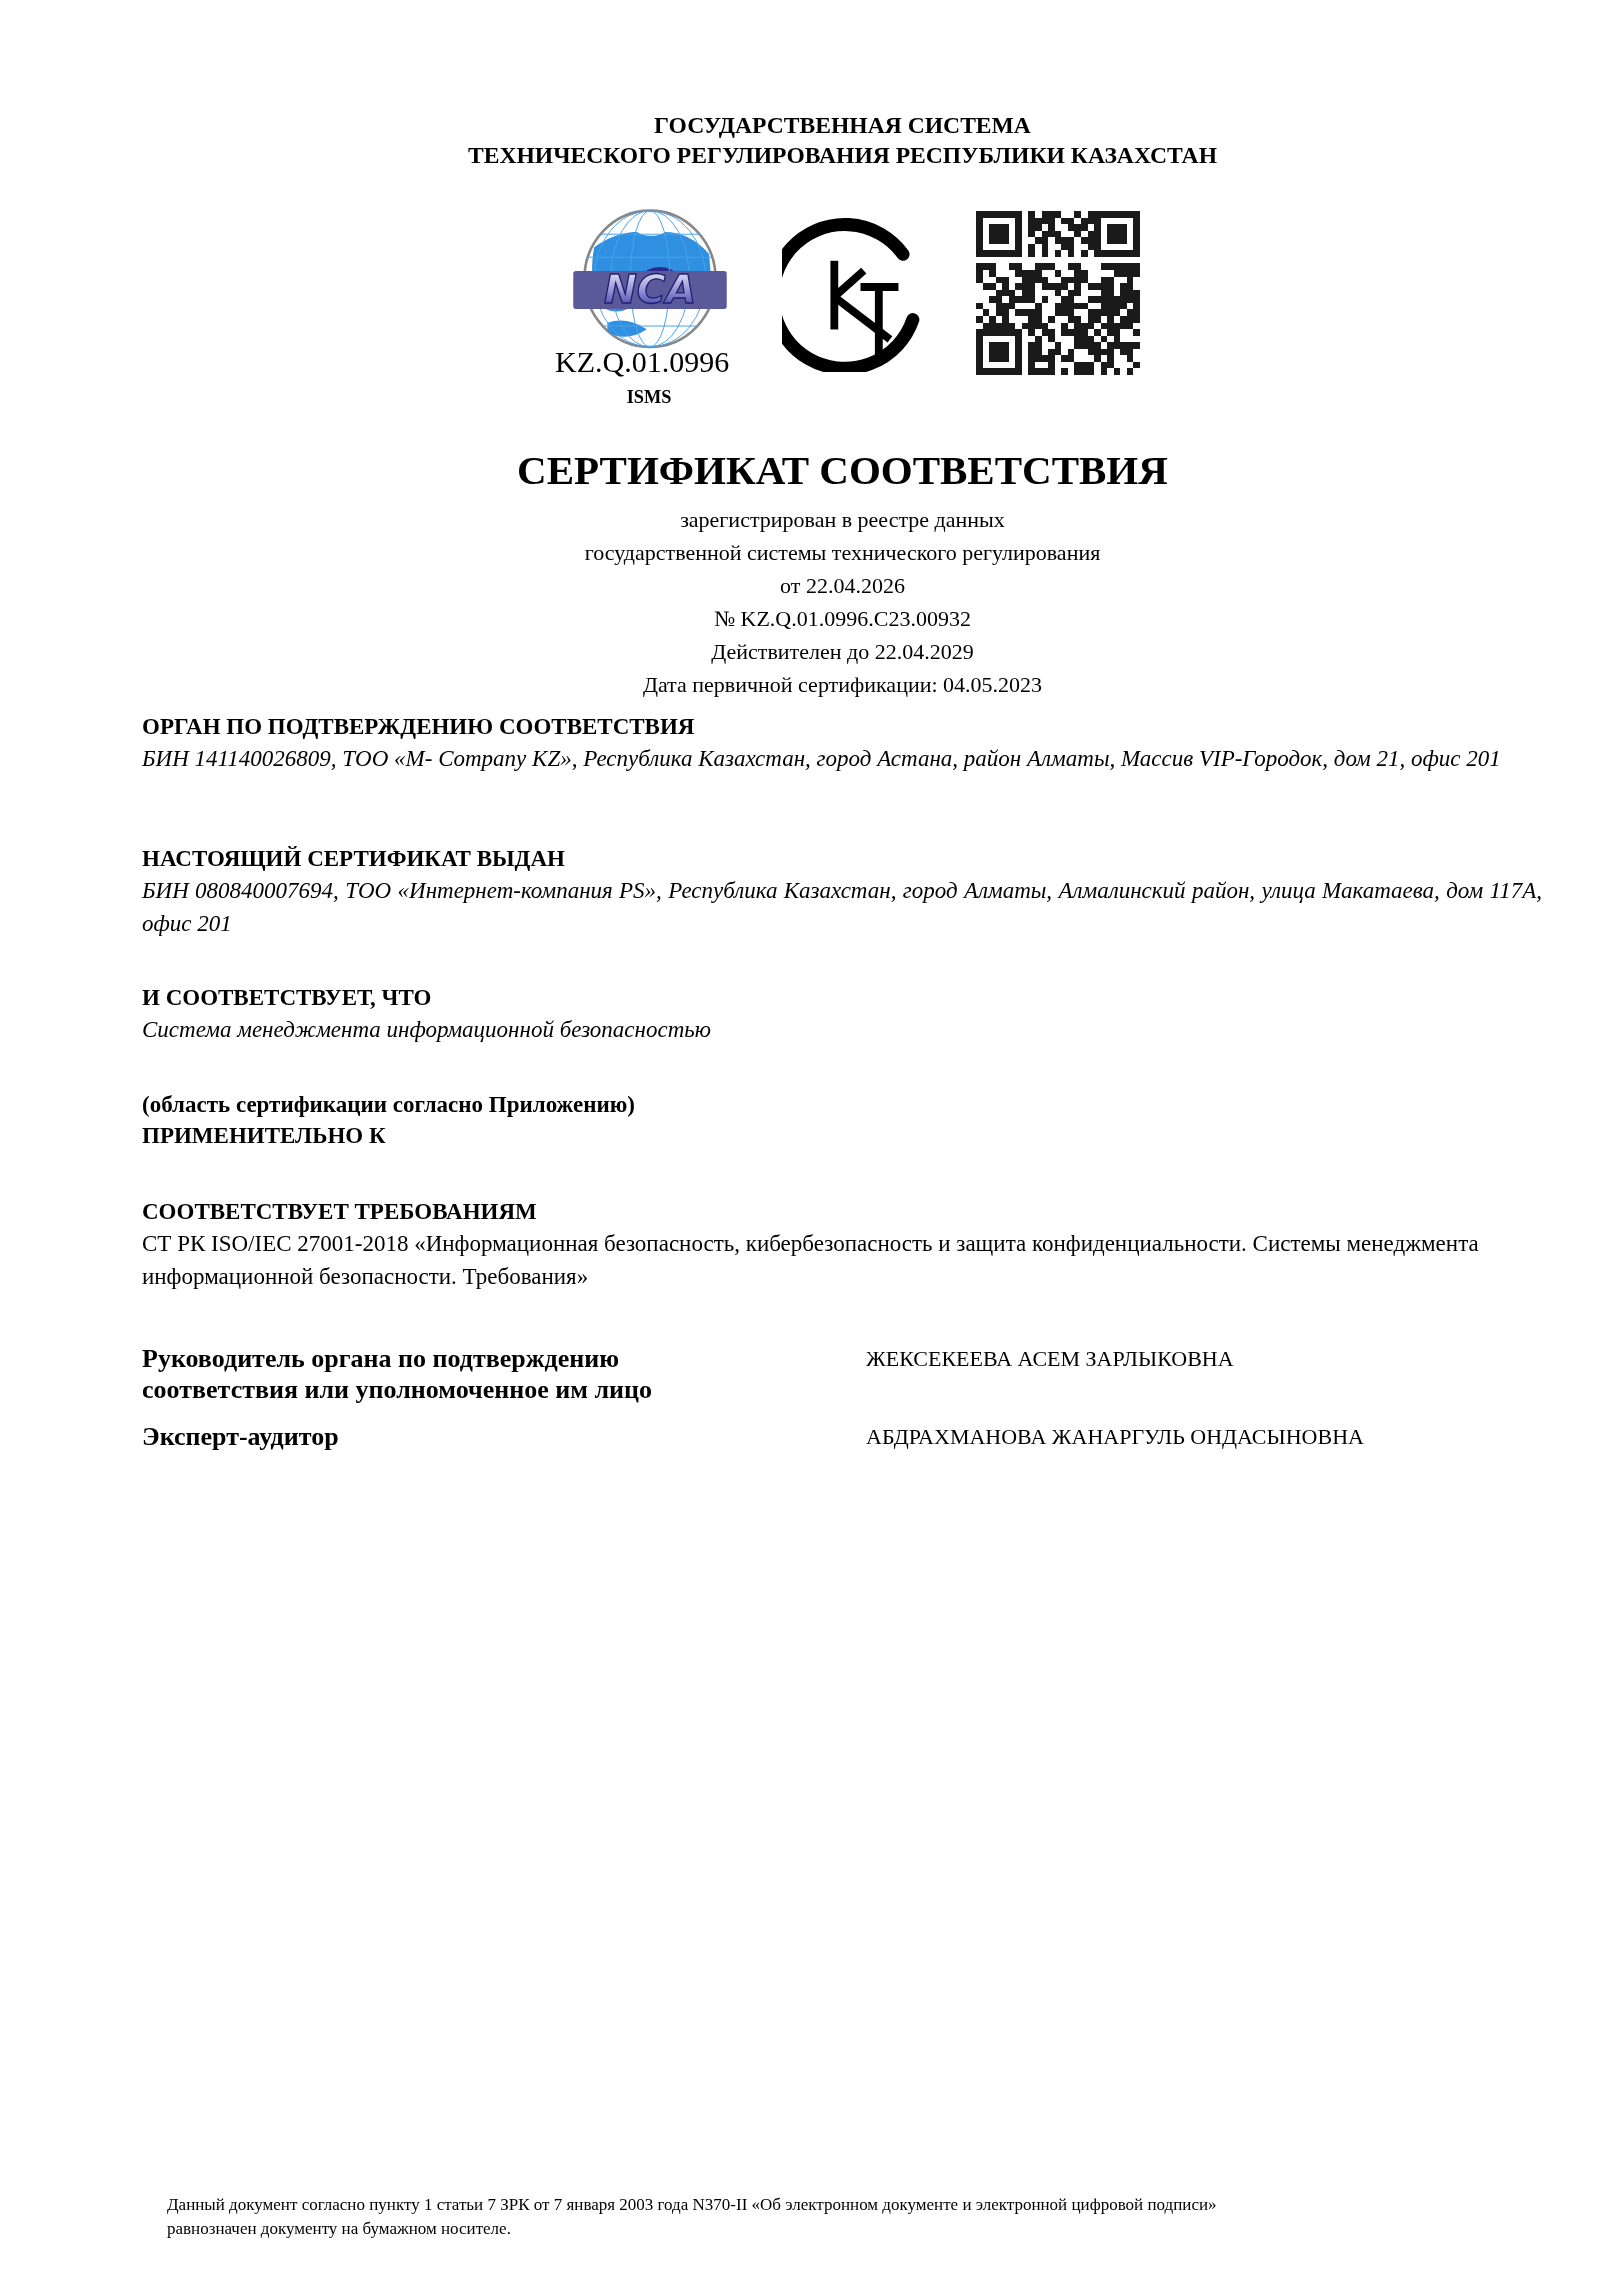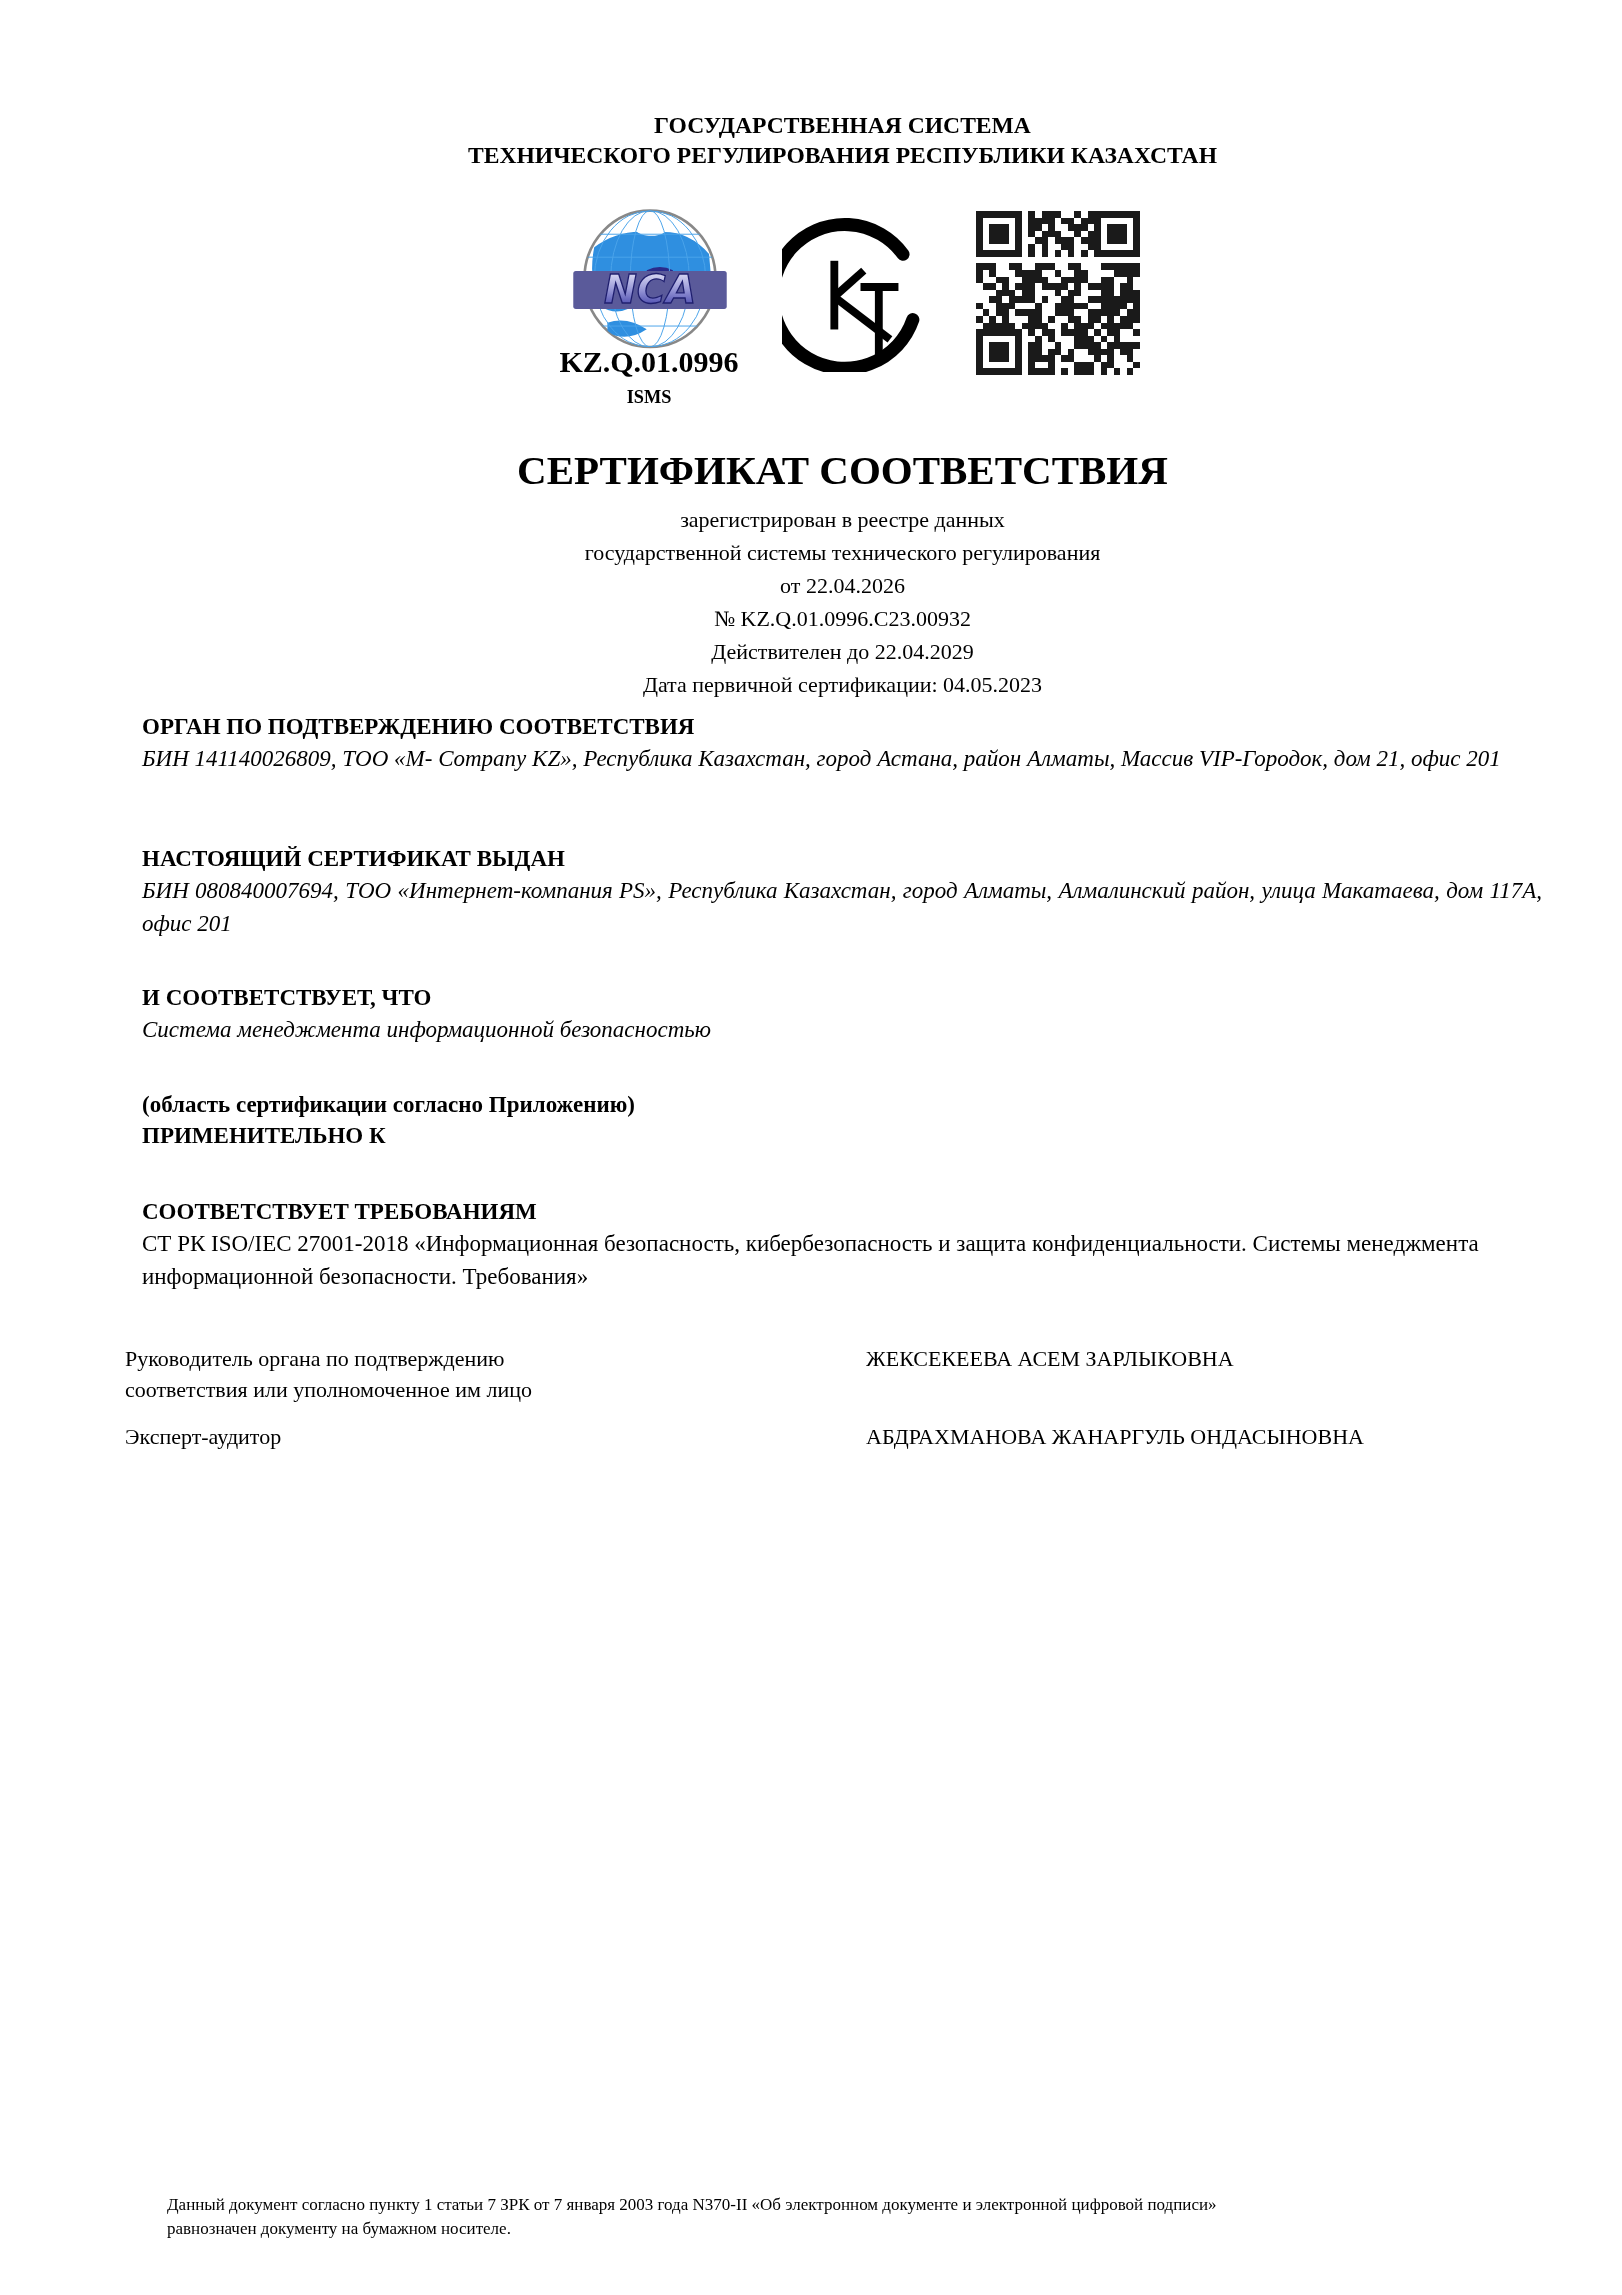--- a/index.html
+++ b/index.html
@@ -4,31 +4,31 @@
 <style>
   html, body { margin: 0; padding: 0; background: #ffffff; }
   body {
     width: 1623px; height: 2295px; position: relative; overflow: hidden;
     font-family: "Liberation Serif", "DejaVu Serif", serif; color: #000;
   }
   .abs { position: absolute; margin-left: 31px; }
   .center { text-align: center; left: 0; width: 1623px; }
   .hdr { font-weight: bold; font-size: 23.6px; line-height: 30px; top: 110px; }
   .logo-nca { left: 537px; top: 208px; width: 164px; height: 141px; }
-  .kz-code { left: 510px; top: 343px; width: 216px; text-align: center; font-weight: bold; font-size: 30px; line-height: 38px; }
+  .kz-code { left: 524px; top: 343px; width: 216px; text-align: left; font-weight: normal; font-size: 30px; line-height: 38px; }
   .isms { left: 510px; top: 386px; width: 216px; text-align: center; font-weight: bold; font-size: 18.3px; line-height: 22px; }
   .logo-kt { left: 751px; top: 215px; width: 157px; height: 157px; }
   .qr { left: 945px; top: 211px; width: 164px; height: 164px; }
   .title { top: 445px; font-weight: bold; font-size: 41px; line-height: 50px; }
   .sub { font-size: 22px; line-height: 33px; top: 503px; }
   .section { left: 111px; width: 1400px; }
   .sec-h { font-weight: bold; font-size: 23px; line-height: 31px; }
   .sec-b { font-size: 23px; line-height: 33px; text-align: justify; }
   .it { font-style: italic; }
-  .sig-label { left: 94px; width: 589px; font-weight: normal; font-size: 22px; line-height: 31px; }
+  .sig-label { left: 111px; width: 589px; font-weight: bold; font-size: 26px; line-height: 31px; }
   .sig-name { left: 835px; width: 687px; font-size: 22px; line-height: 31px; }
   .footer { left: 136px; width: 1374px; top: 2193px; font-size: 17px; line-height: 23.6px; }
 </style>
 </head>
 <body>
 
 <div class="abs center hdr">
   <div>ГОСУДАРСТВЕННАЯ СИСТЕМА</div>
   <div>ТЕХНИЧЕСКОГО РЕГУЛИРОВАНИЯ РЕСПУБЛИКИ КАЗАХСТАН</div>
 </div>

